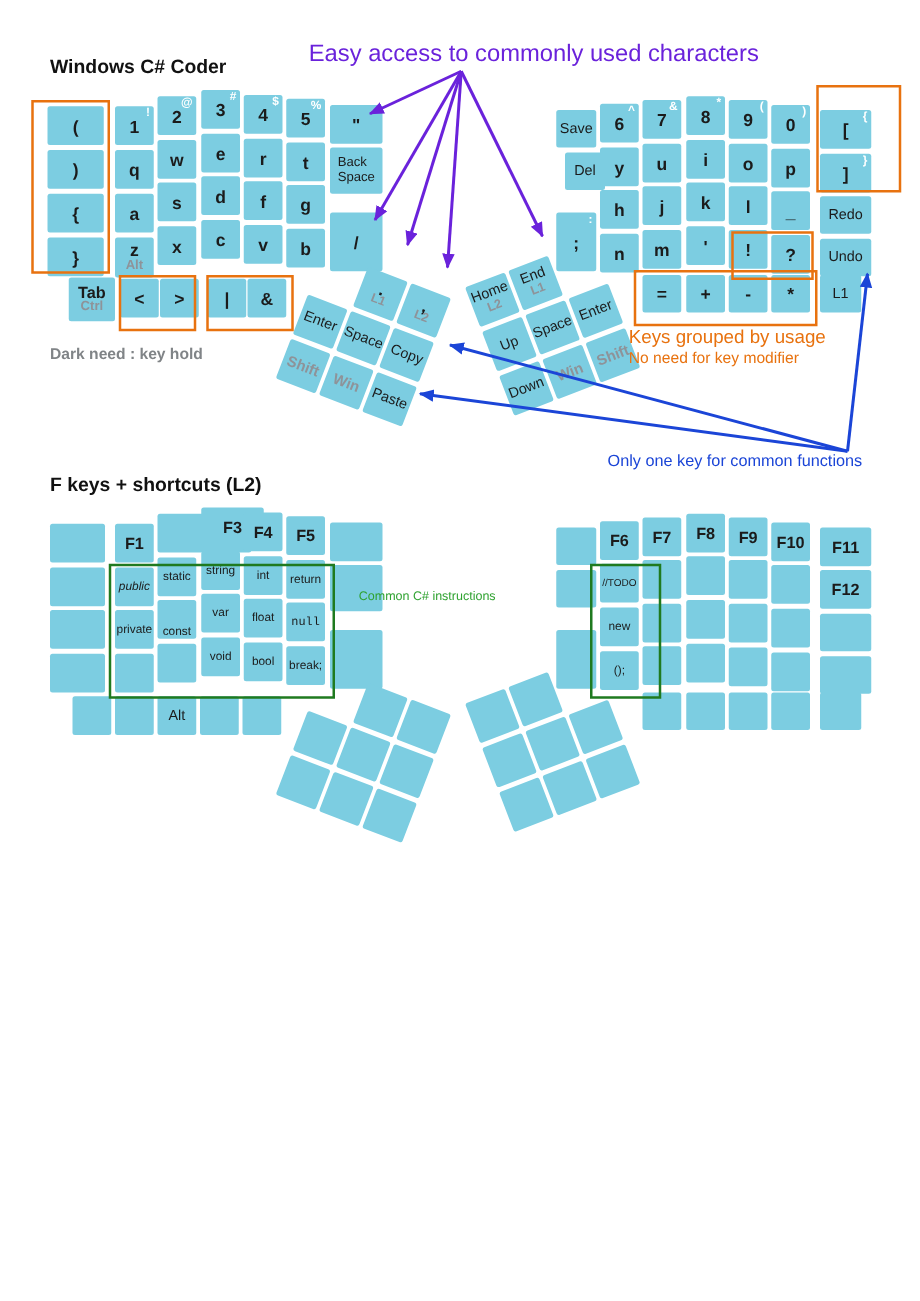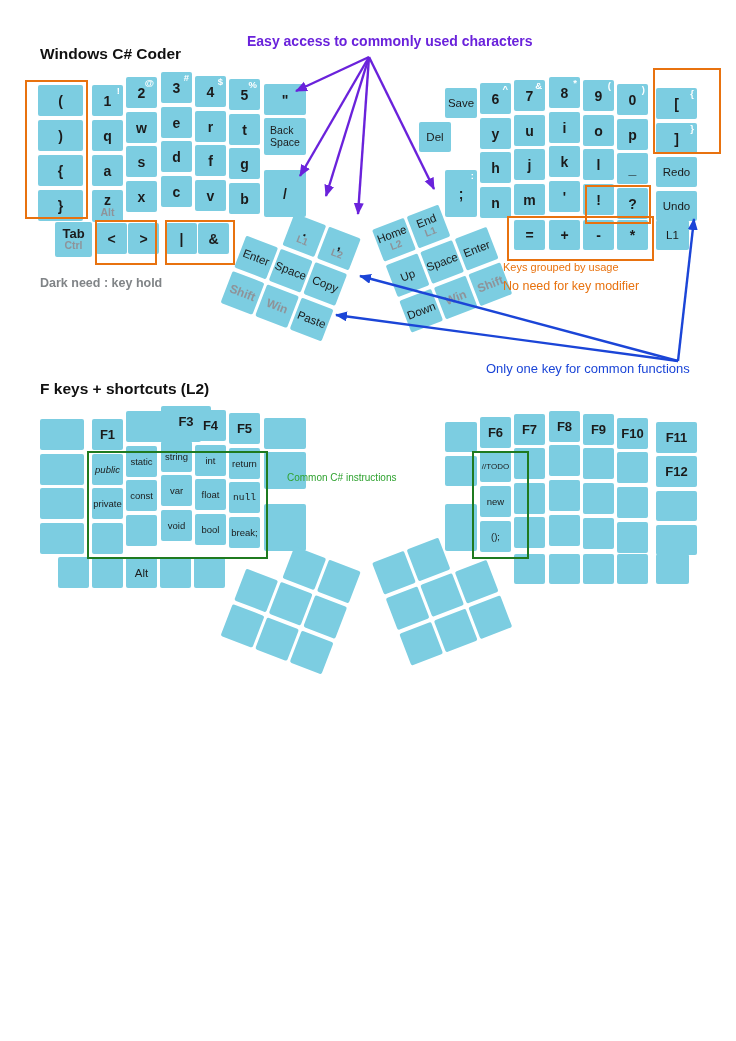--- a/index.html
+++ b/index.html
@@ -2,23 +2,23 @@
 <html style="--key: #7CCDE1; --orange: #E8720F; --purple: #6A22DB; --blue: #1B45D7; --green: #2FA230; --greenbox: #1F7A1F; --grey: #8E9399; --grey2: #808487;"><head>
 <meta charset="utf-8">
 <style>
   html,body{margin:0;padding:0;background:#fff;}
   #page{position:relative;width:736px;height:1041px;background:#fff;overflow:hidden;
         font-family:"Liberation Sans","DejaVu Sans",sans-serif;}
   .title{position:absolute;font-weight:700;font-size:15.5px;color:#111;z-index:3;}
   #title-main{left:40px;top:45px;}
   #title-fkeys{left:40px;top:380px;}
   .ann{position:absolute;z-index:3;white-space:nowrap;}
-  #ann-easy{left:247px;top:33px;font-size:14px;color:var(--purple);font-weight:bold;}
+  #ann-easy{left:247px;top:33px;font-size:19px;color:var(--purple);}
   #ann-darkgrey{left:40px;top:276px;font-size:12.5px;font-weight:700;color:var(--grey2);}
-  #ann-grouped{left:503px;top:261px;font-size:11px;color:var(--orange);}
+  #ann-grouped{left:503px;top:261px;font-size:15px;color:var(--orange);}
   #ann-modifier{left:503px;top:279px;font-size:12.5px;color:var(--orange);}
   #ann-onekey{left:486px;top:361px;font-size:13px;color:var(--blue);}
   #ann-common{left:287px;top:472px;font-size:10px;color:var(--green);}
 
   .key{position:absolute;background:var(--key);border-radius:2px;display:flex;
        align-items:center;justify-content:center;color:#1b1b1b;overflow:visible;z-index:1;}
   .t-dual,.t-dualtab,.t-dotkey,.t-homekey{flex-direction:column;line-height:1;}
   .t-glyph .klabel,.t-dual .klabel{font-weight:700;font-size:14px;line-height:1;}
   .t-dualtab .klabel{font-weight:700;font-size:13px;}
   .t-word .klabel{font-size:11.5px;white-space:nowrap;}
@@ -153,21 +153,21 @@
       </div>
       <div class="key t-glyph" style="left: 166px; top: 223px; width: 31px; height: 31px;">
         <span class="klabel">|</span>
       </div>
       <div class="key t-glyph" style="left: 198px; top: 223px; width: 31px; height: 31px;">
         <span class="klabel">&amp;</span>
       </div>
       <div class="key t-word" style="left: 445px; top: 88px; width: 32px; height: 30px;">
         <span class="klabel">Save</span>
       </div>
-      <div class="key t-word" style="left: 419px; top: 122px; width: 32px; height: 30px;">
+      <div class="key t-word" style="left: 452px; top: 122px; width: 32px; height: 30px;">
         <span class="klabel">Del</span>
       </div>
       <div class="key t-glyph" style="left: 445px; top: 170px; width: 32px; height: 47px;">
         <span class="klabel">;</span>
         <span class="ksup">:</span>
       </div>
       <div class="key t-glyph" style="left: 480px; top: 83px; width: 31px; height: 31px;">
         <span class="klabel">6</span>
         <span class="ksup">^</span>
       </div>
@@ -274,21 +274,21 @@
       <div class="key t-code" style="left: 92px; top: 488px; width: 31px; height: 31px;">
         <span class="klabel">private</span>
       </div>
       <div class="key t-blank" style="left: 92px; top: 523px; width: 31px; height: 31px;"></div>
       <div class="key t-fkey" style="left: 126px; top: 411px; width: 31px; height: 31px; padding-left: 44px;">
         <span class="klabel">F2</span>
       </div>
       <div class="key t-code" style="left: 126px; top: 446px; width: 31px; height: 31px;">
         <span class="klabel">static</span>
       </div>
-      <div class="key t-code" style="left: 126px; top: 480px; width: 31px; height: 31px;">
+      <div class="key t-code" style="left: 126px; top: 480px; width: 31px; height: 31px; align-items: flex-end;">
         <span class="klabel">const</span>
       </div>
       <div class="key t-blank" style="left: 126px; top: 515px; width: 31px; height: 31px;"></div>
       <div class="key t-fkey" style="left: 161px; top: 406px; width: 50px; height: 31px;">
         <span class="klabel">F3</span>
       </div>
       <div class="key t-code" style="left: 161px; top: 441px; width: 31px; height: 31px;">
         <span class="klabel">string</span>
       </div>
       <div class="key t-code" style="left: 161px; top: 475px; width: 31px; height: 31px;">

